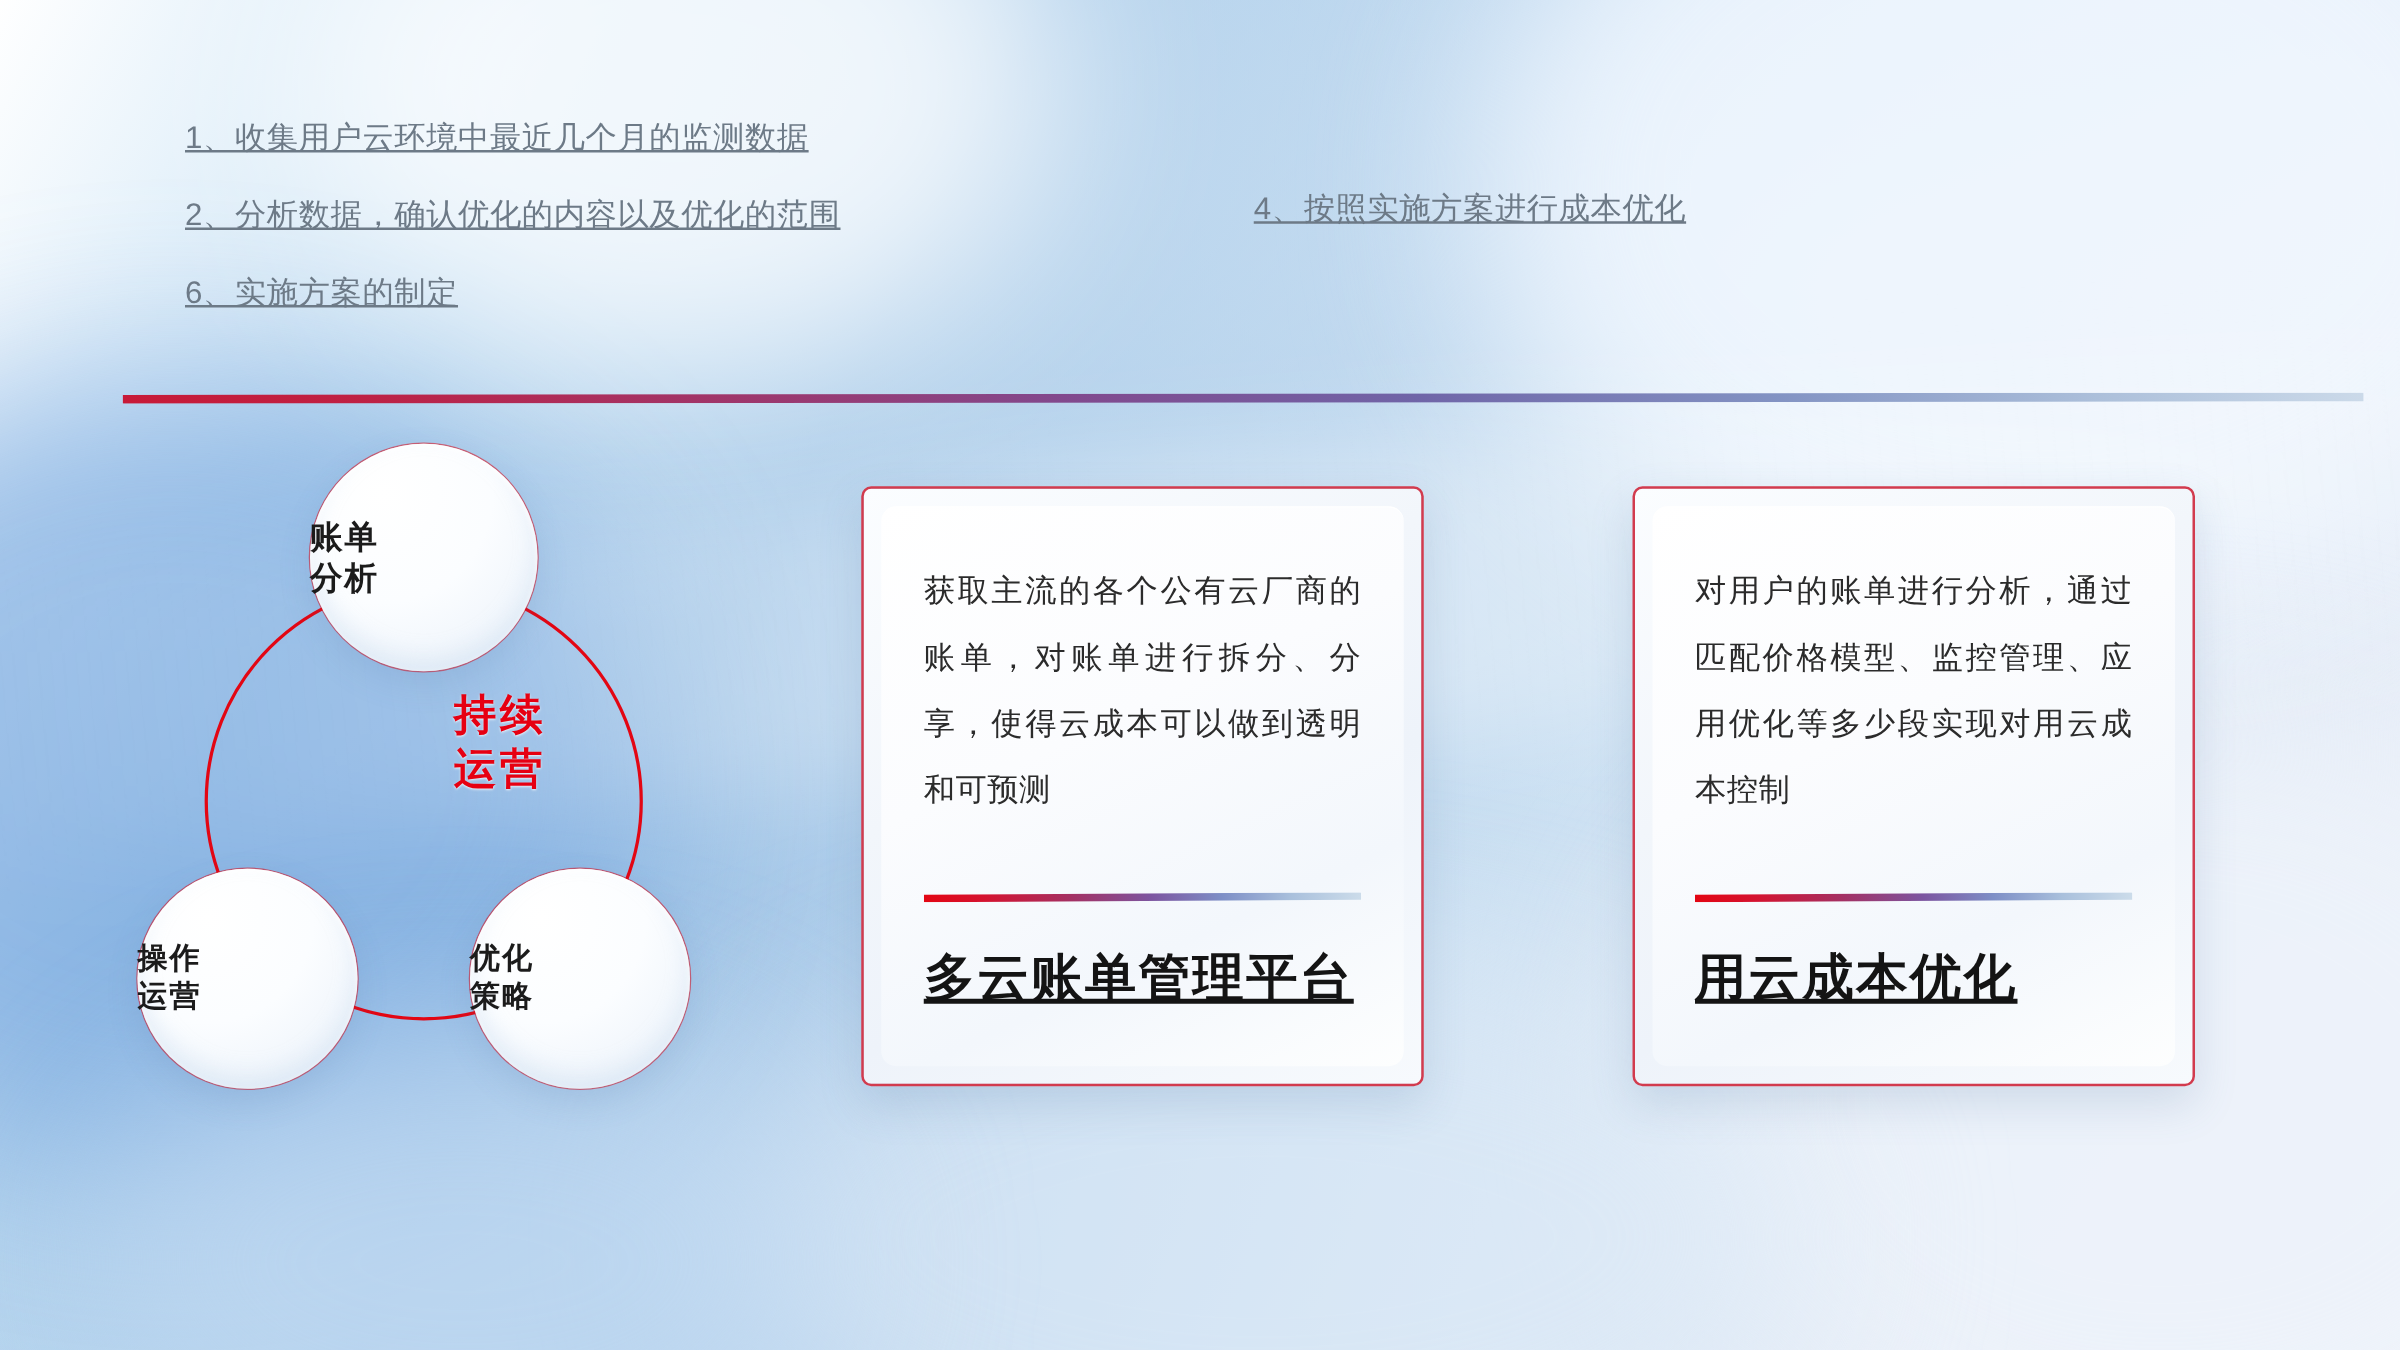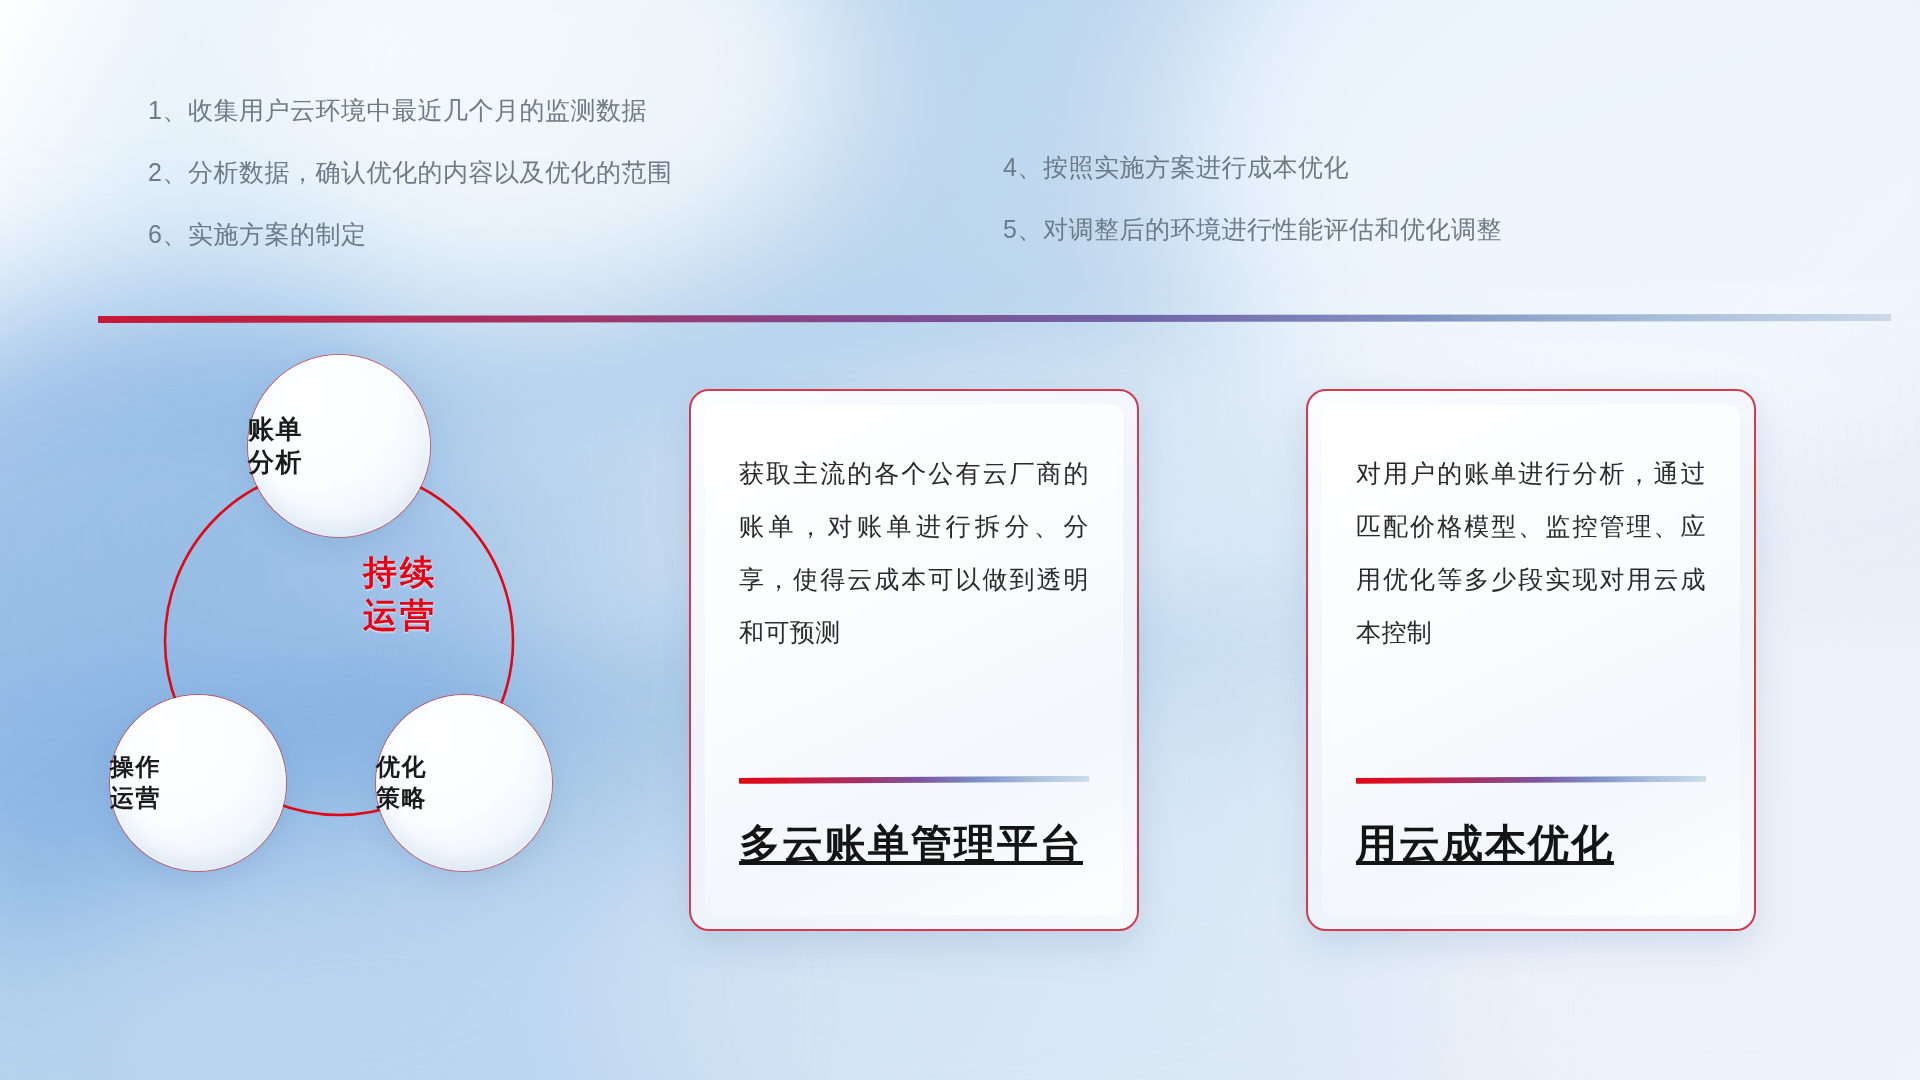--- a/index.html
+++ b/index.html
@@ -74,21 +74,21 @@
   .steps {
     position: absolute;
     color: #6d7a87;
     font-size: 25px;
     line-height: 1.0;
     letter-spacing: 0.5px;
     white-space: nowrap;
   }
   .steps-left  { left: 148px; top: 98px; }
   .steps-right { left: 1003px; top: 155px; }
-  .step-item { margin-bottom: 37px; }
+  .step-item { margin-bottom: 37px; text-decoration: underline; }
   .step-item:last-child { margin-bottom: 0; }
 
   
   .header-rule {
     position: absolute;
     left: 98px;
     top: 314px;
     width: 1793px;
     height: 9px;
     background: linear-gradient(90deg,
@@ -163,22 +163,22 @@
     letter-spacing: 3px;
     text-shadow: 0 1px 2px rgba(255,255,255,0.85);
   }
   .venn-center span { display: block; }
 
   
   .card {
     position: absolute;
     top: 389px;
     width: 450px;
-    height: 542px;
-    border-radius: 20px;
+    height: 480px;
+    border-radius: 8px;
     border: 2px solid #d23b4e;
     background: linear-gradient(150deg, #fbfdff 0%, #f2f6fb 38%, #eef3fa 62%, #f7fafd 100%);
     box-shadow: 0 14px 34px rgba(80,115,160,0.18);
     box-sizing: border-box;
   }
   .card-1 { left: 689px; }
   .card-2 { left: 1306px; }
 
   .card-inner {
     position: absolute;
@@ -244,21 +244,20 @@
   <div class="vignette"></div>
 
   <div class="steps steps-left">
     <div class="step-item">1、收集用户云环境中最近几个月的监测数据</div>
     <div class="step-item">2、分析数据，确认优化的内容以及优化的范围</div>
     <div class="step-item">6、实施方案的制定</div>
   </div>
 
   <div class="steps steps-right">
     <div class="step-item">4、按照实施方案进行成本优化</div>
-    <div class="step-item">5、对调整后的环境进行性能评估和优化调整</div>
   </div>
 
   <div class="header-rule"></div>
 
   <div class="venn">
 
     <svg width="520" height="560" viewBox="0 0 520 560">
       <circle cx="239" cy="286" r="174" fill="none" stroke="#e30613" stroke-width="2.6"></circle>
       <circle cx="98" cy="428" r="88" fill="none" stroke="#e30613" stroke-width="2.0" opacity="0.55"></circle>
       <circle cx="364" cy="428" r="88" fill="none" stroke="#e30613" stroke-width="2.0" opacity="0.55"></circle>

